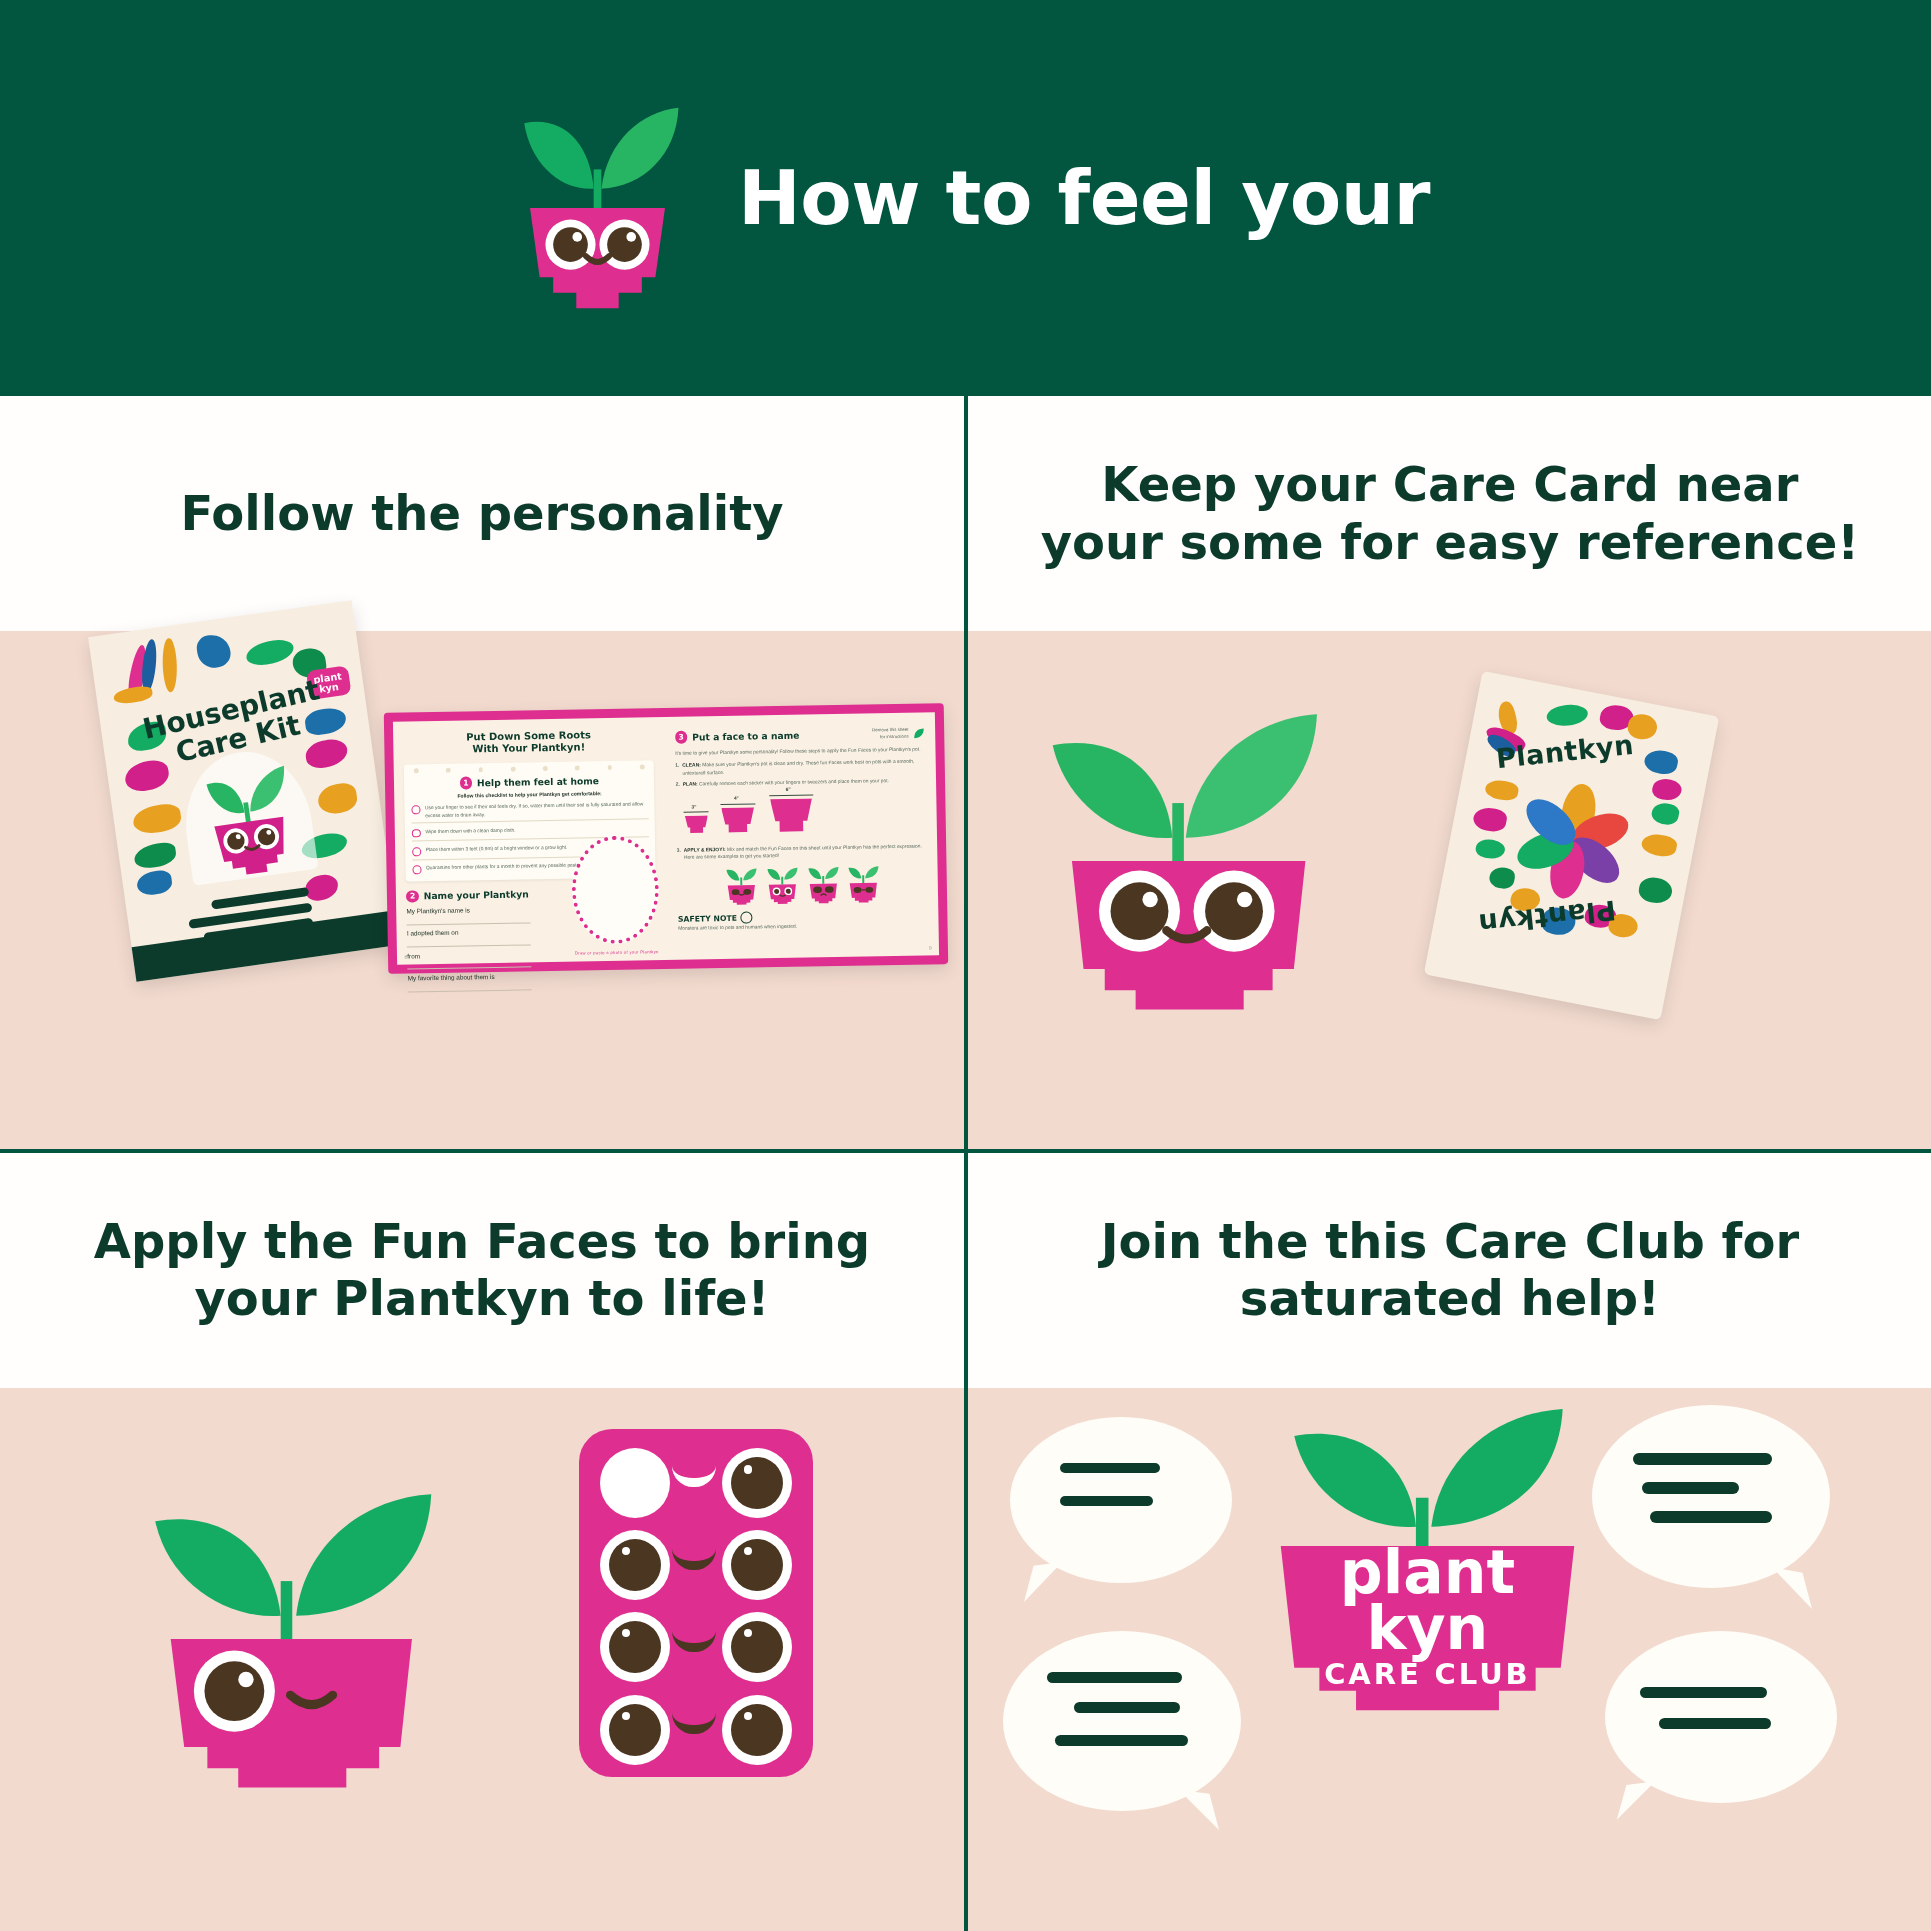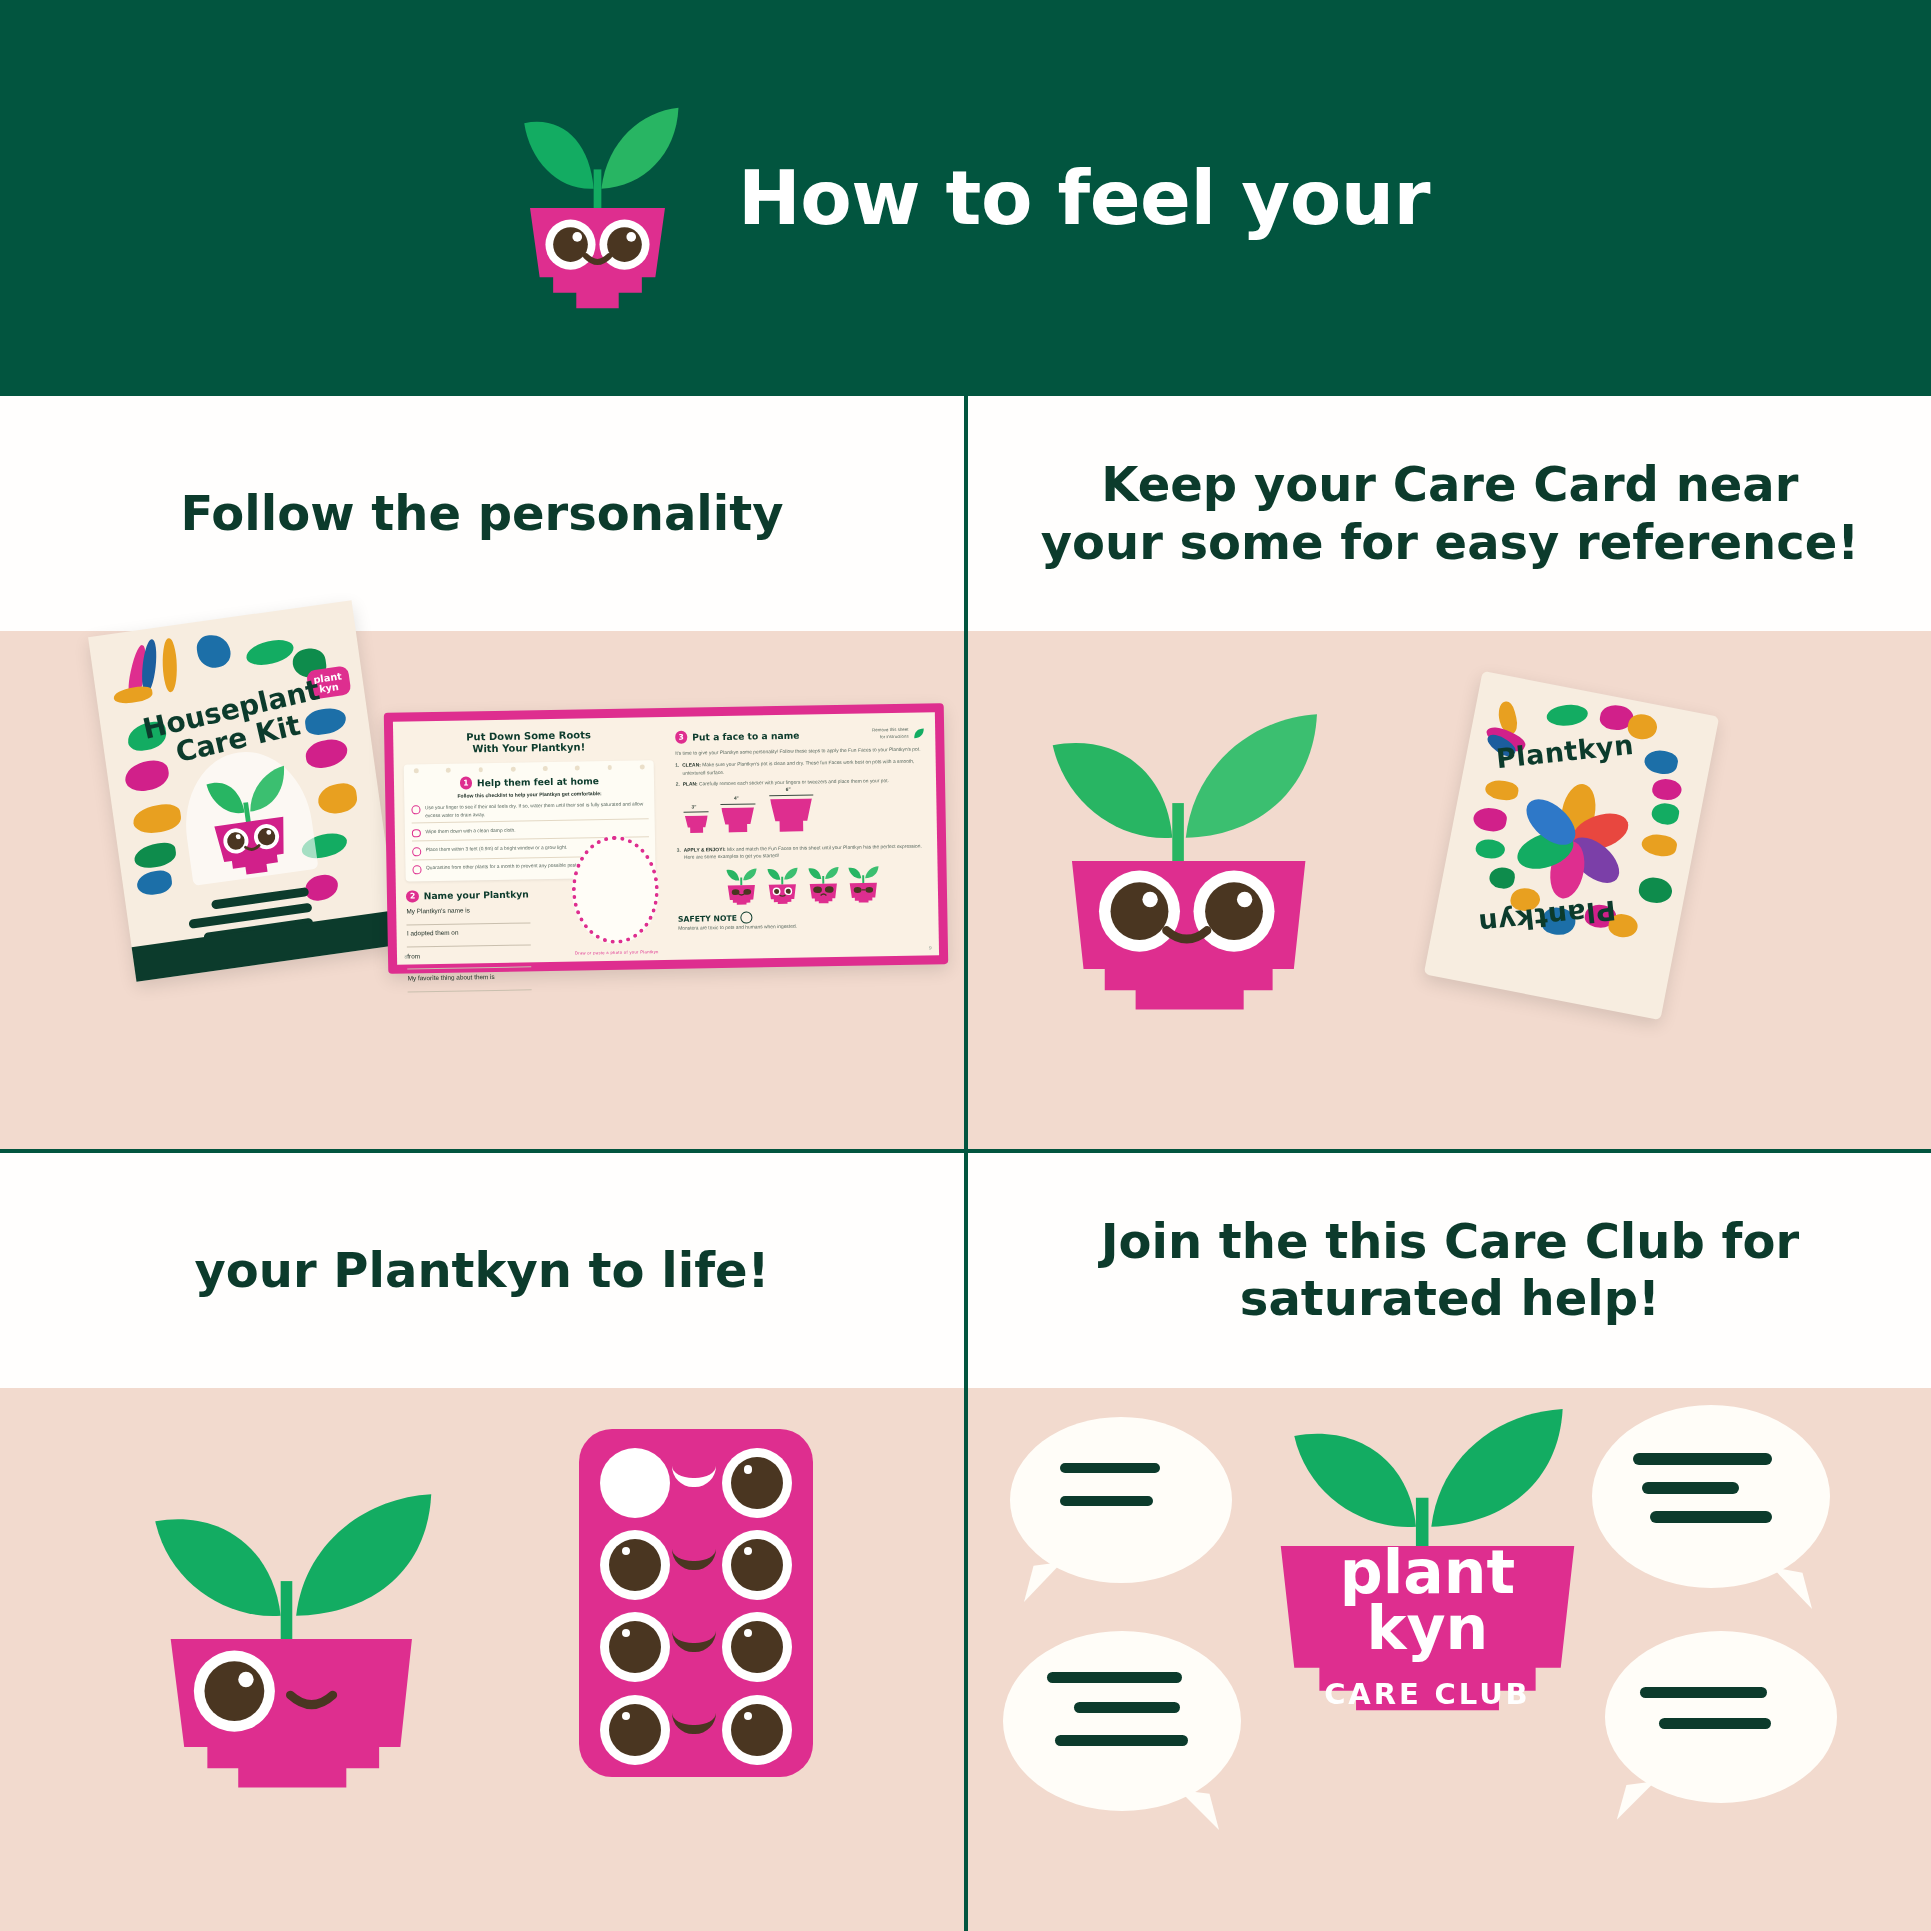--- a/index.html
+++ b/index.html
@@ -535,20 +535,21 @@
           <div class="cc-word" style="left:41px; top:214px; font-size:27px; transform:rotate(163deg);">Plantkyn</div>
         </div>
       </div>
     </div>
 
     <div class="hrule"></div>
 
     <div class="cell">
       <div class="cell-head">
         <h2>
+          <span>Apply the Fun Faces to bring</span>
           <span>your Plantkyn to life!</span>
         </h2>
       </div>
       <div class="cell-art">
 
         <svg style="position:absolute;left:126px;top:58px;" width="348" height="386" viewBox="0 0 360 400">
           <path d="M160 176 C104 180 44 142 30 78 C98 66 152 106 160 176 Z" fill="#13AC62"></path>
           <path d="M176 176 C184 104 244 54 316 50 C312 130 254 174 176 176 Z" fill="#13AC62"></path>
           <rect x="160" y="140" width="12" height="64" fill="#13AC62"></rect>
           <path d="M46 200 H296 L284 312 H262 V334 H228 V354 H116 V334 H84 V312 H60 Z" fill="#DE2E8F"></path>
@@ -658,19 +659,19 @@
 
         <svg style="position:absolute;left:278px;top:17.4px;" width="363" height="367" viewBox="0 0 376 380">
           <path d="M176 126 C122 130 64 94 50 32 C116 20 170 58 176 126 Z" fill="#13AC62"></path>
           <path d="M192 126 C200 56 258 8 328 4 C324 80 268 124 192 126 Z" fill="#13AC62"></path>
           <rect x="176" y="96" width="13" height="56" fill="#13AC62"></rect>
           <path d="M36 146 H340 L326 272 H300 V296 H262 V316 H114 V296 H76 V272 H50 Z" fill="#DE2E8F"></path>
         </svg>
 
         <div class="club-t1" style="left:278px; top:154px; width:363px; font-size:60px;">plant</div>
         <div class="club-t2" style="left:278px; top:210px; width:363px; font-size:60px;">kyn</div>
-        <div class="club-t3" style="left:278px; top:272px; width:363px; font-size:29px; letter-spacing:2.9px;margin-top:20px;">CARE CLUB</div>
+        <div class="club-t3" style="left:278px; top:272px; width:363px; font-size:29px; letter-spacing:2.9px;">CARE CLUB</div>
       </div>
     </div>
 
   </div>
 </div>
 
 
 </body></html>

